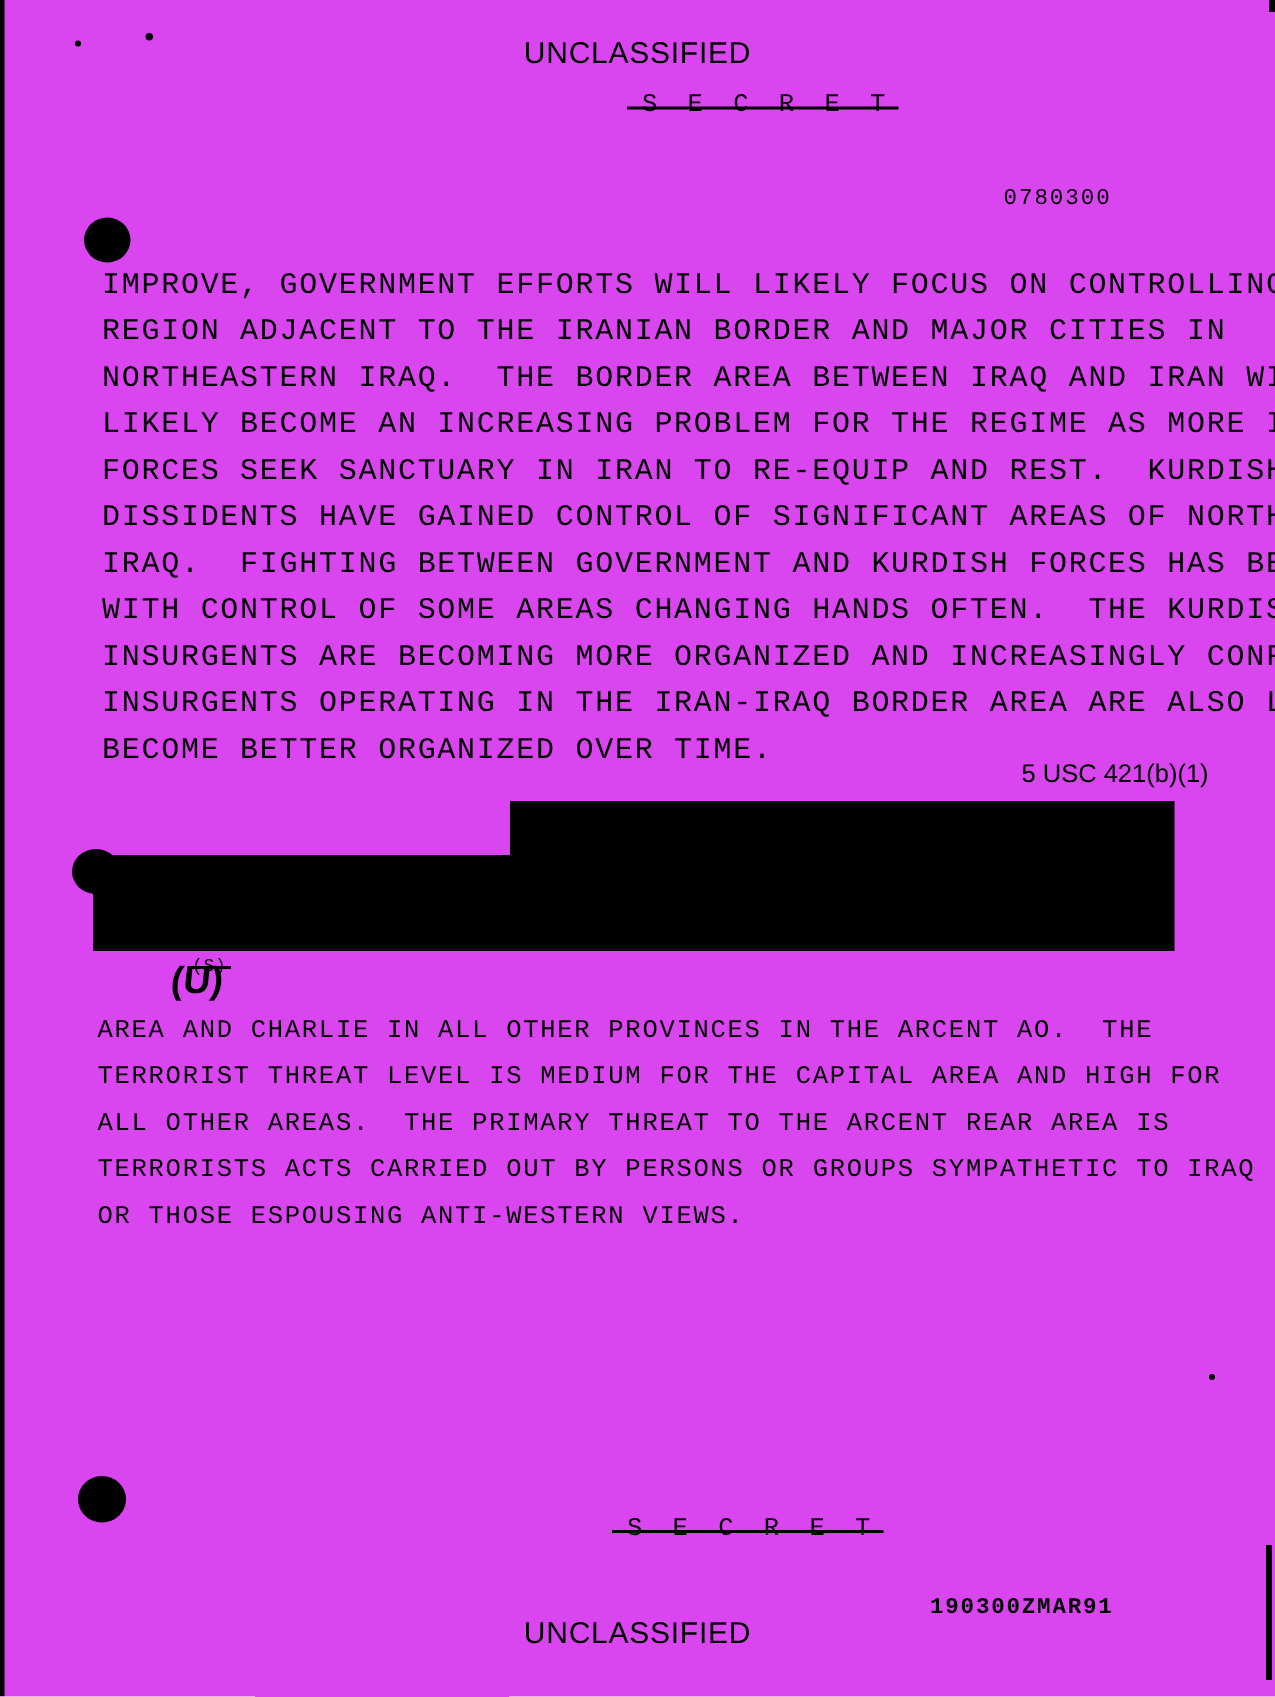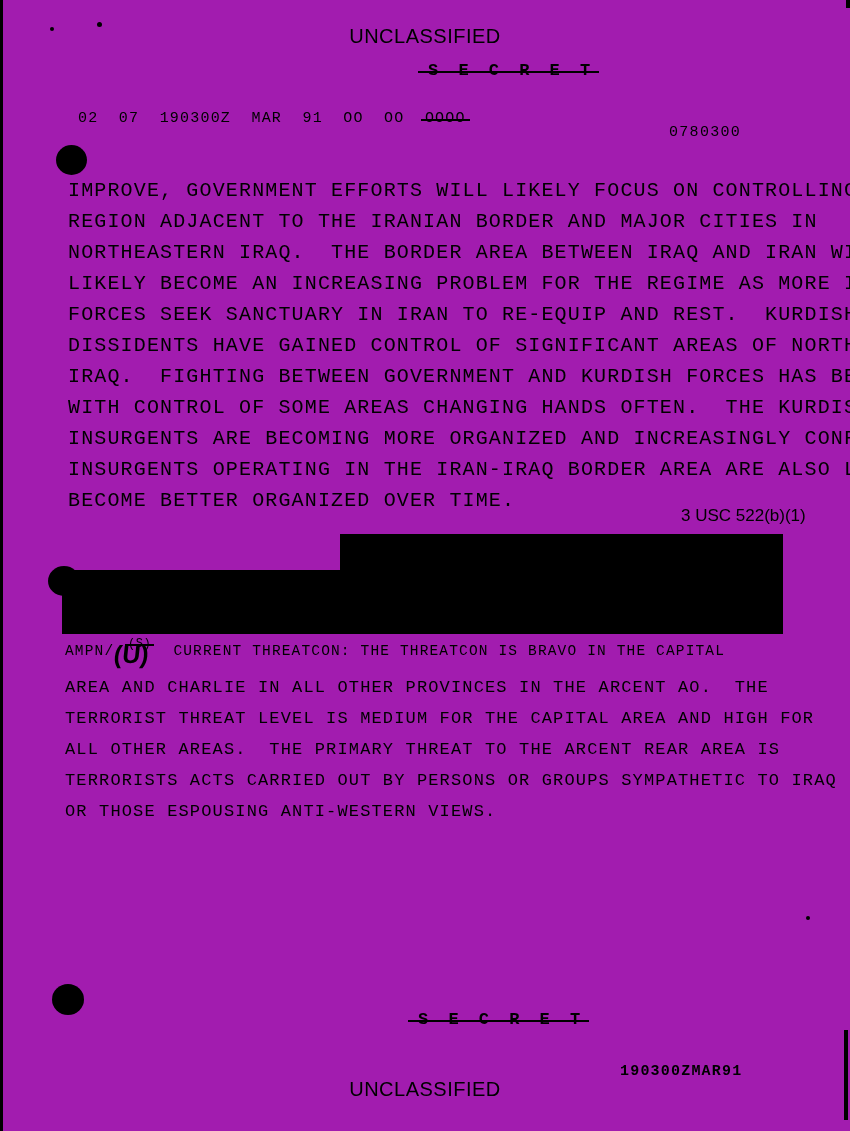--- a/index.html
+++ b/index.html
@@ -4,21 +4,21 @@
 <style>
   html, body {
     margin: 0;
     padding: 0;
     background: #ffffff;
   }
   .page {
     position: relative;
     width: 850px;
     height: 1131px;
-    background: #a21caf;
+    background: #d946ef;
     overflow: hidden;
     font-family: "Liberation Mono", "DejaVu Sans Mono", monospace;
     color: #000000;
   }
   
   .edge-left {
     position: absolute;
     left: 0; top: 0;
     width: 3px; height: 1131px;
     background: #000;
@@ -50,21 +50,21 @@
     letter-spacing: 0.5px;
     font-weight: 500;
   }
   .class-top { top: 25px; }
   .class-bottom { top: 1078px; }
 
   .secret-stamp {
     position: absolute;
     font-family: "Liberation Mono", monospace;
     font-size: 17px;
-    font-weight: bold;
+    font-weight: normal;
     letter-spacing: 5px;
     white-space: nowrap;
   }
   .secret-stamp::after {
     content: "";
     position: absolute;
     left: -10px;
     right: -4px;
     top: 52%;
     height: 2px;
@@ -217,51 +217,45 @@
   <div class="edge-right-bottom"></div>
 
   <div class="speck" style="left:50px; top:27px; width:4px; height:4px;"></div>
   <div class="speck" style="left:97px; top:22px; width:5px; height:5px;"></div>
   <div class="speck" style="left:806px; top:916px; width:4px; height:4px;"></div>
 
   <div class="classification class-top">UNCLASSIFIED</div>
 
   <div class="secret-stamp secret-top">S E C R E T</div>
 
-  <div class="headerline">
-    <span>02</span>&nbsp;&nbsp;<span>07</span>&nbsp;&nbsp;<span>190300Z</span>&nbsp;&nbsp;<span>MAR</span>&nbsp;&nbsp;<span>91</span>&nbsp;&nbsp;<span>OO</span>&nbsp;&nbsp;<span>OO</span>&nbsp;&nbsp;<span class="struck">OOOO</span>
-  </div>
 
   <div class="doc-number">0780300</div>
 
   <div class="blob blob-1"></div>
   <div class="blob blob-2"></div>
   <div class="blob blob-3"></div>
 
   <div class="body-text">IMPROVE, GOVERNMENT EFFORTS WILL LIKELY FOCUS ON CONTROLLING THE
 REGION ADJACENT TO THE IRANIAN BORDER AND MAJOR CITIES IN
 NORTHEASTERN IRAQ.  THE BORDER AREA BETWEEN IRAQ AND IRAN WILL
 LIKELY BECOME AN INCREASING PROBLEM FOR THE REGIME AS MORE INSURGENT
 FORCES SEEK SANCTUARY IN IRAN TO RE-EQUIP AND REST.  KURDISH
 DISSIDENTS HAVE GAINED CONTROL OF SIGNIFICANT AREAS OF NORTHERN
 IRAQ.  FIGHTING BETWEEN GOVERNMENT AND KURDISH FORCES HAS BEEN HEAVY
 WITH CONTROL OF SOME AREAS CHANGING HANDS OFTEN.  THE KURDISH
 INSURGENTS ARE BECOMING MORE ORGANIZED AND INCREASINGLY CONFIDENT.
 INSURGENTS OPERATING IN THE IRAN-IRAQ BORDER AREA ARE ALSO LIKELY TO
 BECOME BETTER ORGANIZED OVER TIME.</div>
 
-  <div class="foia-note">3 USC 522(b)(1)</div>
+  <div class="foia-note">5 USC 421(b)(1)</div>
 
 
   <div class="redaction redact-1"></div>
   <div class="redaction redact-2"></div>
 
-  <div class="ampn2-label">
-    <span>AMPN/</span>&nbsp;&nbsp;&nbsp;&nbsp;&nbsp;&nbsp;<span>CURRENT THREATCON:  THE THREATCON IS BRAVO IN THE CAPITAL</span>
-  </div>
   <div class="small-s">(S)</div>
   <div class="handwritten-u">(U)</div>
 
   <div class="para2" style="top:672px;">AREA AND CHARLIE IN ALL OTHER PROVINCES IN THE ARCENT AO.  THE
 TERRORIST THREAT LEVEL IS MEDIUM FOR THE CAPITAL AREA AND HIGH FOR
 ALL OTHER AREAS.  THE PRIMARY THREAT TO THE ARCENT REAR AREA IS
 TERRORISTS ACTS CARRIED OUT BY PERSONS OR GROUPS SYMPATHETIC TO IRAQ
 OR THOSE ESPOUSING ANTI-WESTERN VIEWS.</div>
 
   <div class="secret-stamp secret-bottom">S E C R E T</div>

